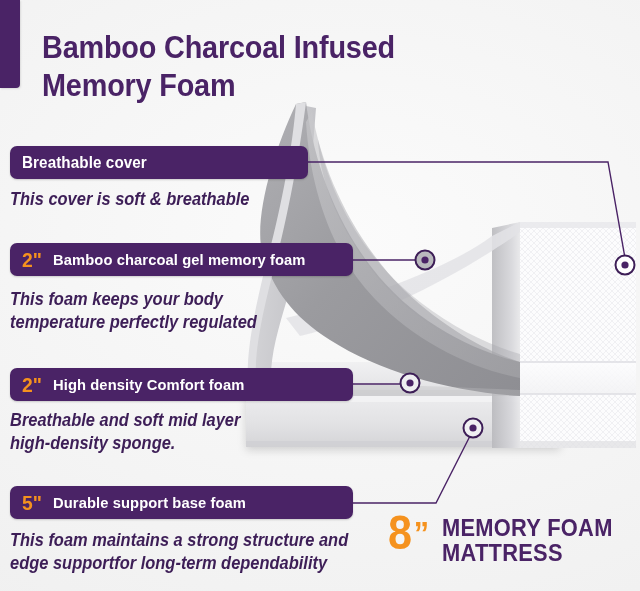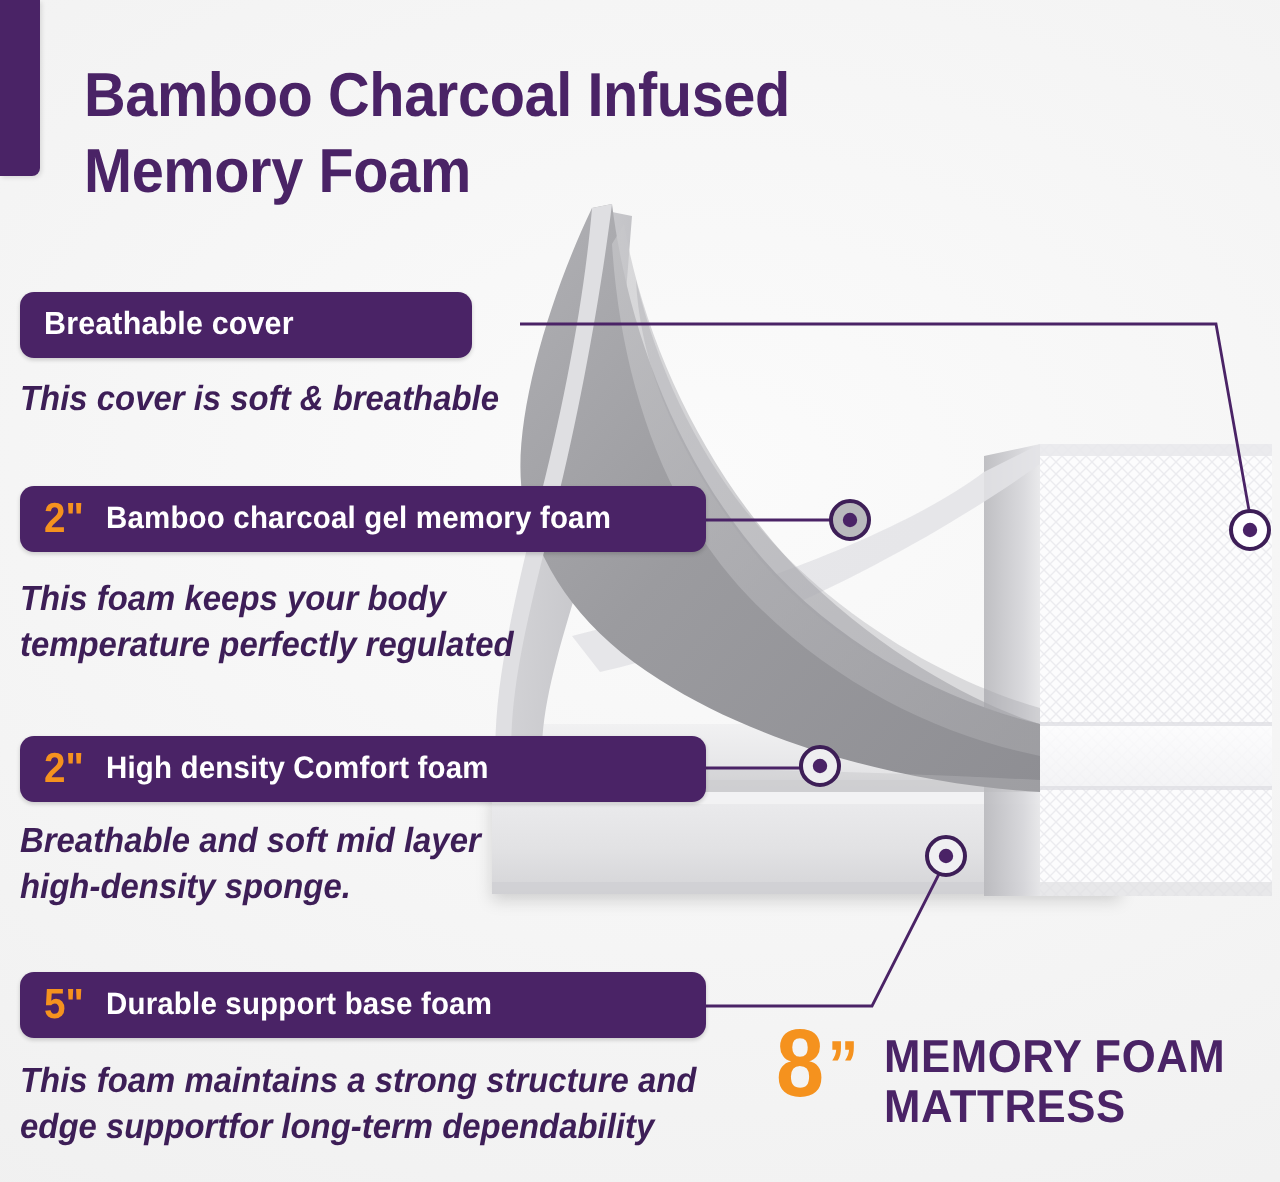--- a/index.html
+++ b/index.html
@@ -93,21 +93,21 @@
     font-family: "Liberation Sans Narrow", "Liberation Sans", sans-serif;
     font-weight: bold;
     font-size: 15.5px;
     line-height: 1;
     letter-spacing: 0.1px;
     transform: scaleX(0.95);
     transform-origin: left center;
     white-space: nowrap;
   }
 
-  #badge-1 { left: 10px; top: 146px; width: 226px; height: 33px; }
+  #badge-1 { left: 10px; top: 146px; width: 298px; height: 33px; }
   #badge-2 { left: 10px; top: 243px; width: 343px; height: 33px; }
   #badge-3 { left: 10px; top: 368px; width: 343px; height: 33px; }
   #badge-4 { left: 10px; top: 486px; width: 343px; height: 33px; }
 
   #badge-1 .badge-label { font-size: 16px; }
 
   
   .desc {
     position: absolute;
     color: #3d1e57;

